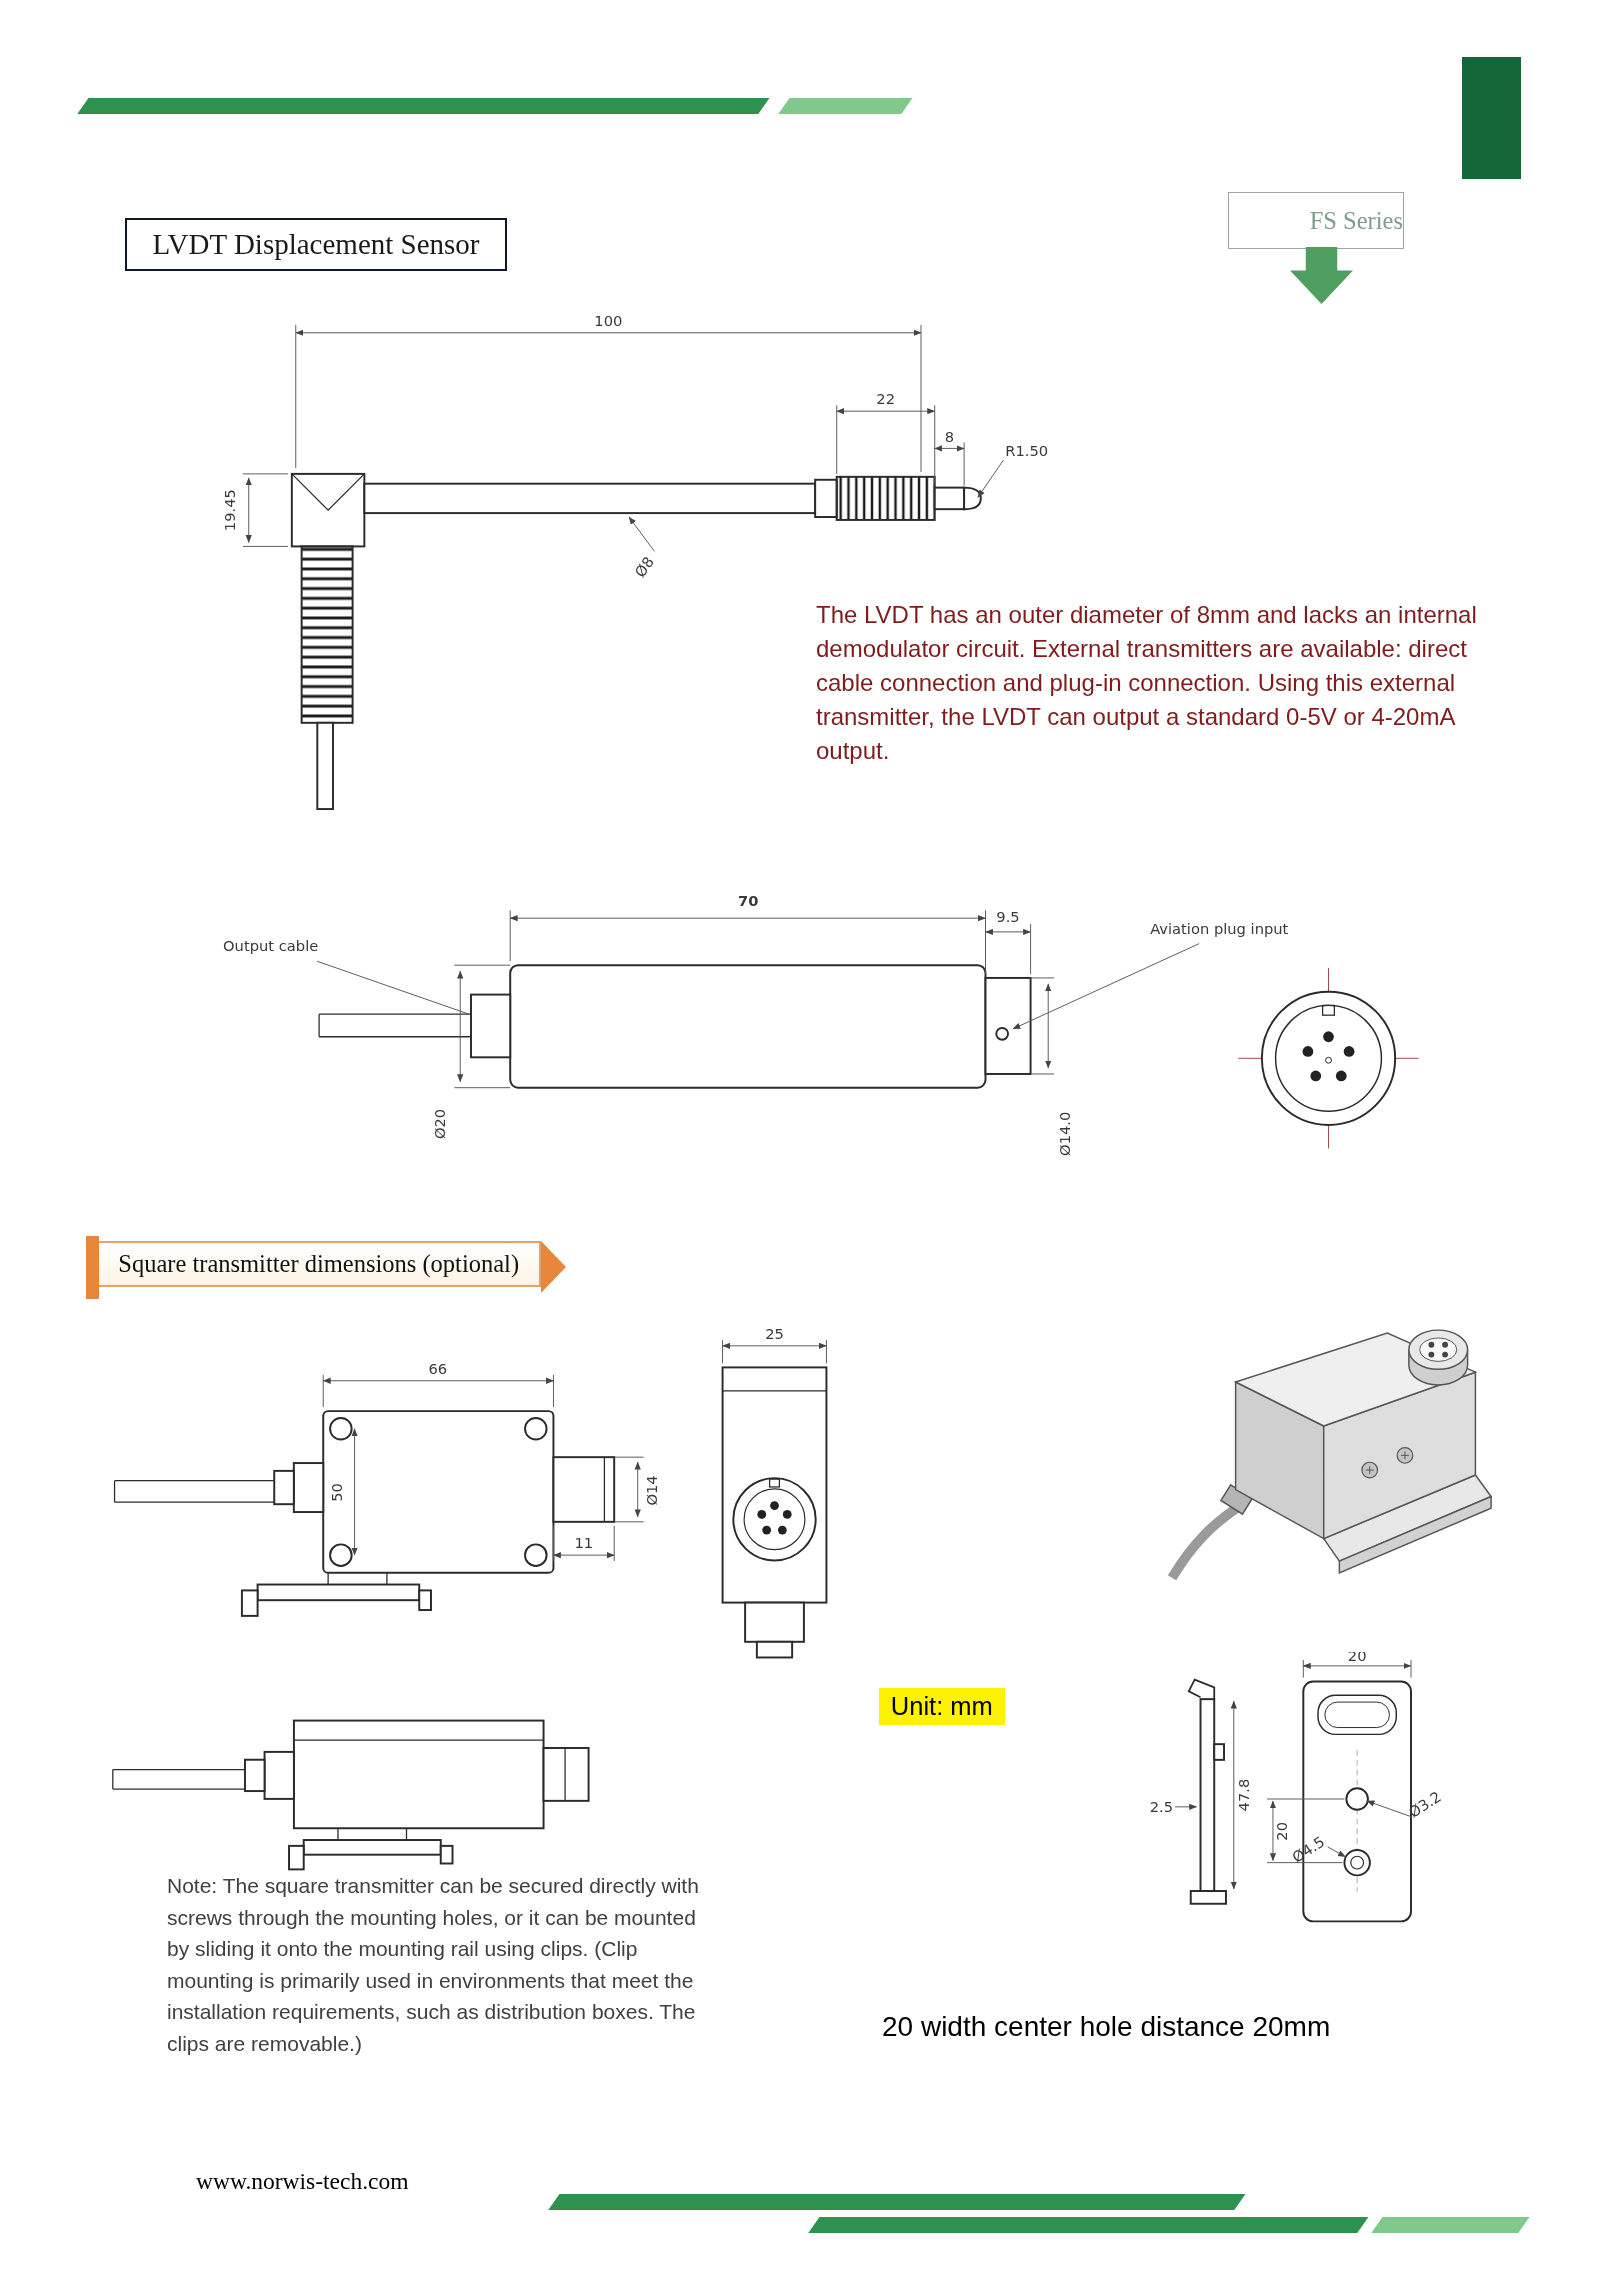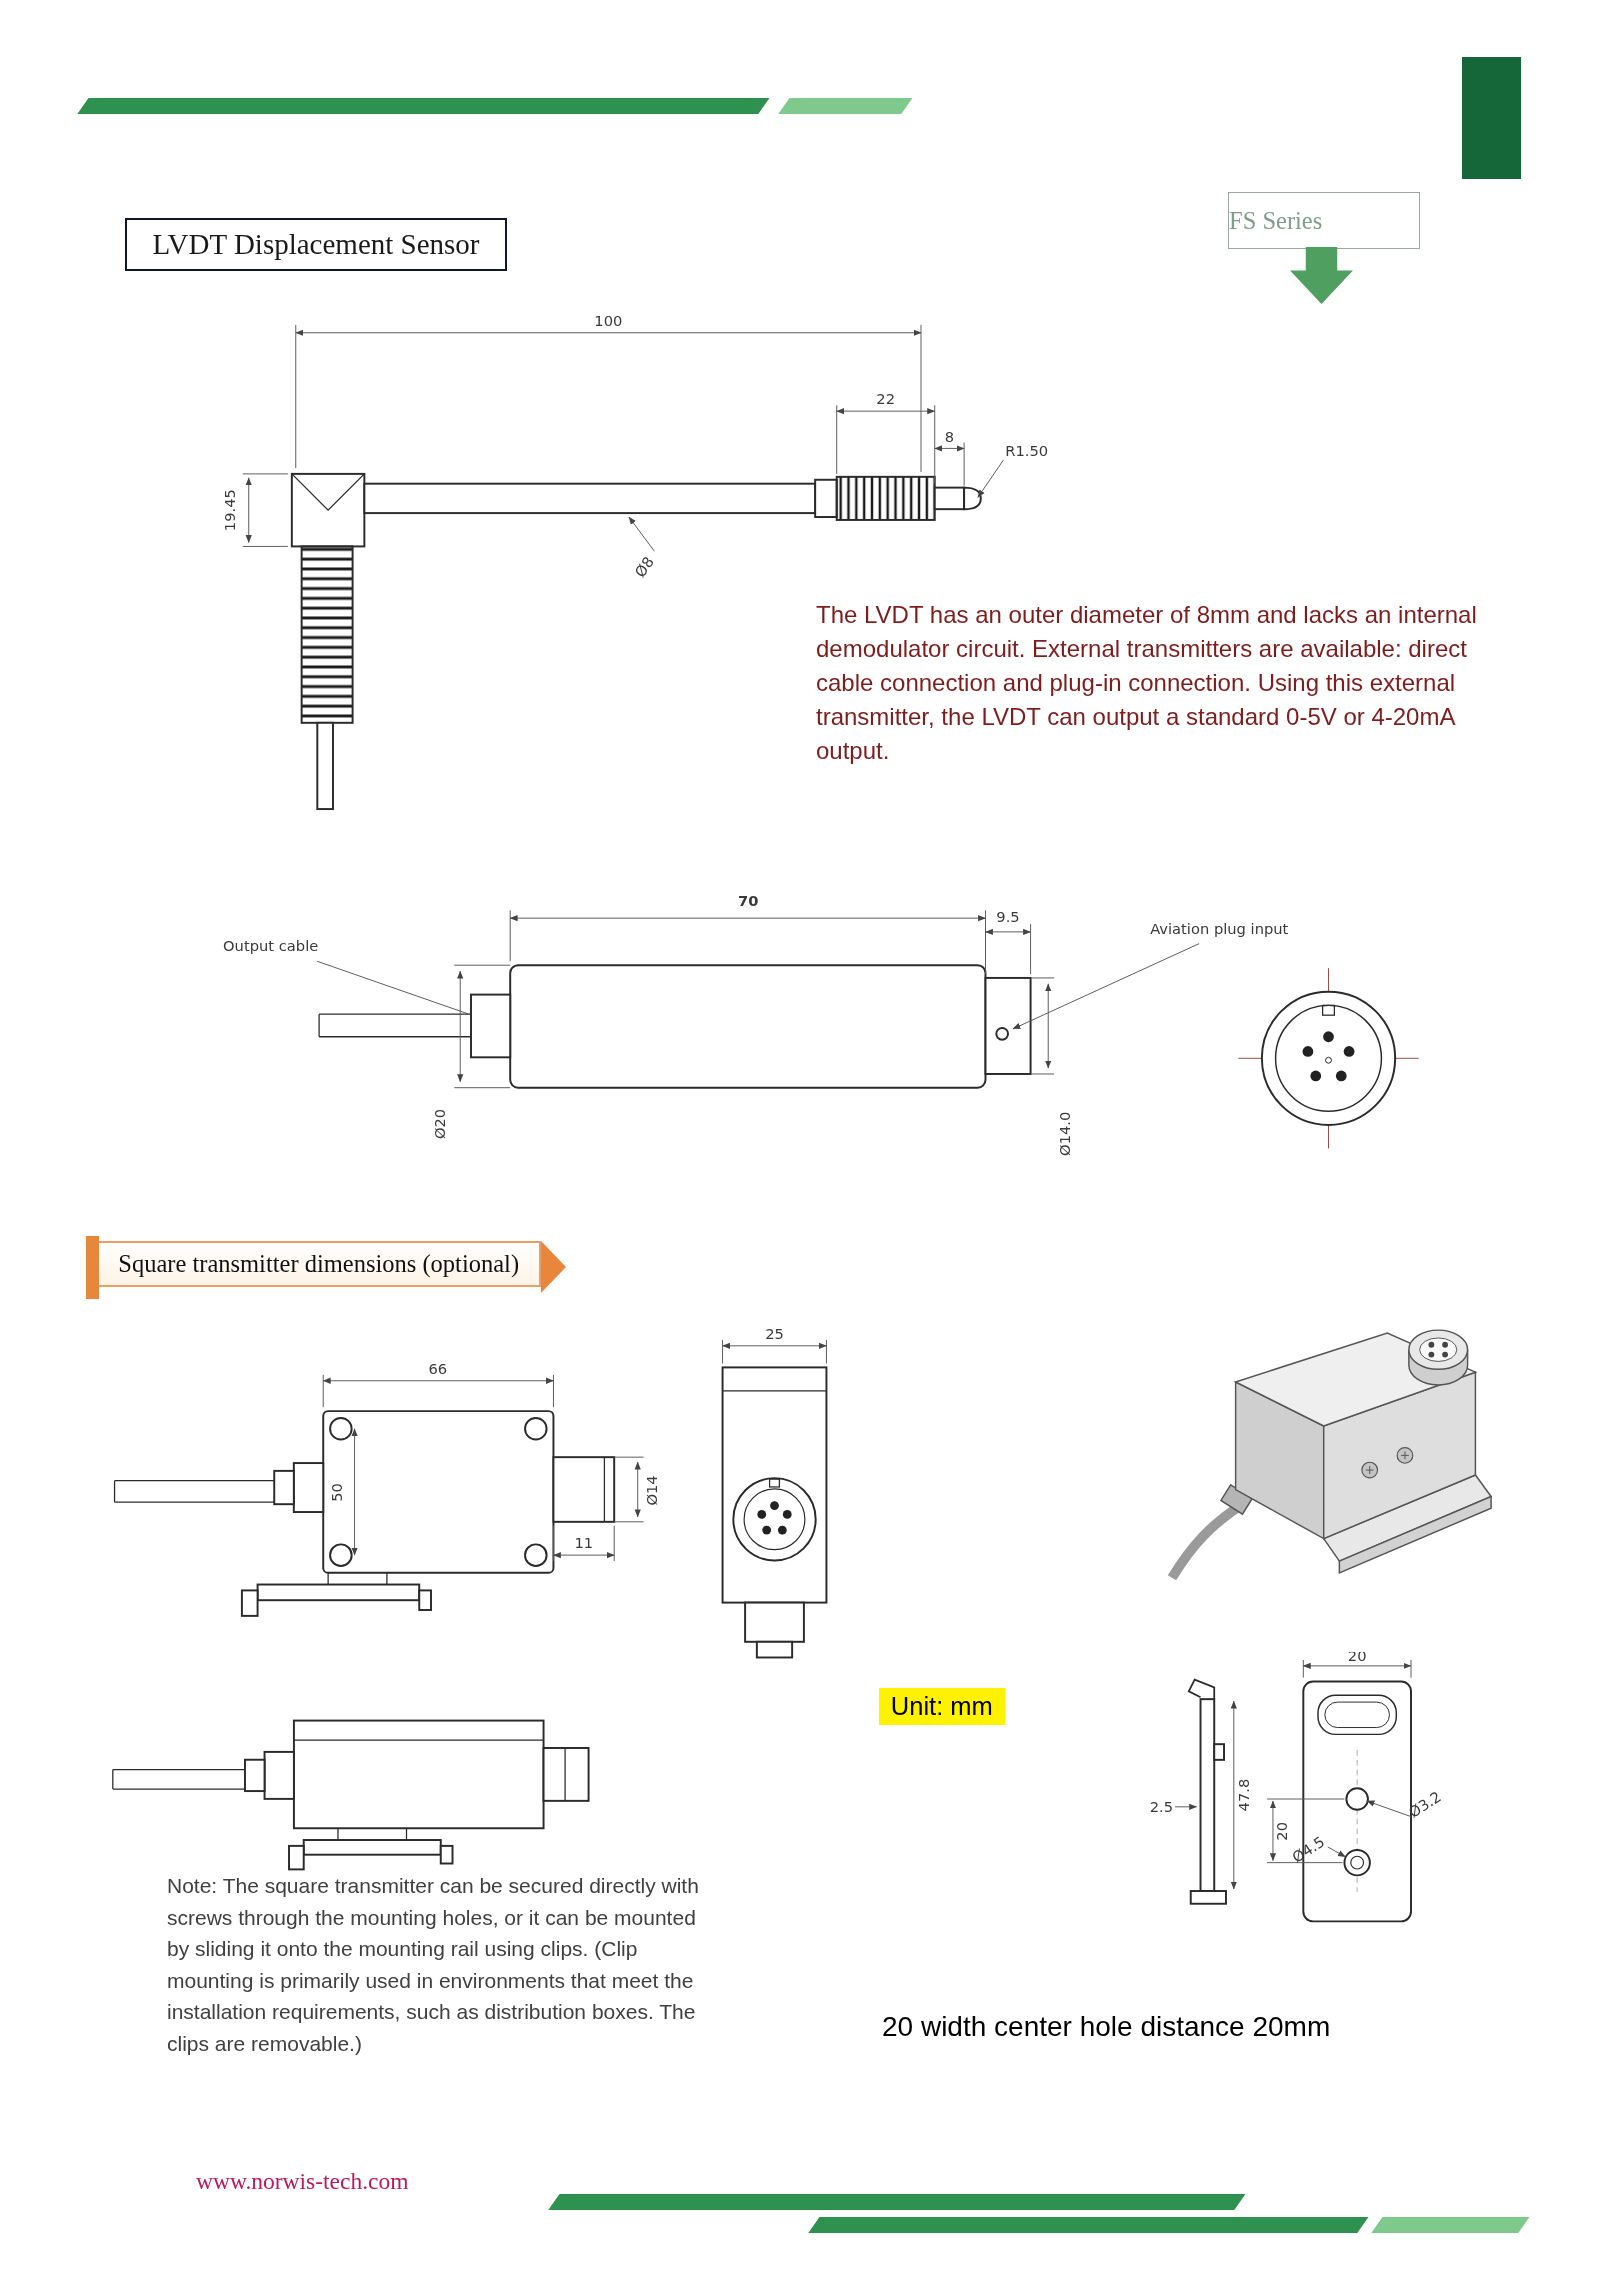--- a/index.html
+++ b/index.html
@@ -6,33 +6,33 @@
   body{background:#e9e9e9;font-family:"Liberation Sans",sans-serif}
   .page{position:relative;width:1620px;height:2292px;background:#ffffff;overflow:hidden;margin:0 auto}
   .abs{position:absolute}
   .serif{font-family:"Liberation Serif",serif}
   svg text{font-family:"DejaVu Sans",sans-serif;font-size:15px;fill:#3a3a3a}
   .obj{fill:#ffffff;stroke:#2b2b2b;stroke-width:2}
   .thin{fill:none;stroke:#2b2b2b;stroke-width:1.3}
   .dim{fill:none;stroke:#5a5a5a;stroke-width:1}
   .stripe{position:absolute;transform:skewX(-35deg)}
   .title-box{border:2px solid #0f172a;padding:7.8px 25.5px;font-size:29px;color:#1a1a1a}
-  .fs-box{border:1px solid #9aa89e;width:192px;height:57px;display:flex;align-items:center;justify-content:flex-start;
+  .fs-box{border:1px solid #9aa89e;width:176px;height:57px;display:flex;align-items:center;justify-content:flex-end;
           font-size:24.5px;color:#7f9c8c}
   .para{font-size:24px;line-height:1.42;color:#7f1d1d}
   .banner{display:flex;align-items:stretch;height:46px}
   .banner-bar{width:12.7px;background:#e8873c;margin-top:-4.9px;height:63px}
   .banner-main{display:flex;align-items:center;padding:0 19.6px;border:2px solid #e8a066;border-left:none;
                background:linear-gradient(180deg,#ffffff 0%,#fdf3e6 100%);font-size:24.5px;color:#111}
   .banner-arrow{width:0;height:0;border-top:26.5px solid transparent;border-bottom:26.5px solid transparent;
                 border-left:25.5px solid #e8873c}
   .unit{background:#fff200;color:#000;font-weight:normal;font-size:25.5px;padding:3.9px 11.8px}
   .note{font-size:21px;line-height:1.5;color:#404040}
   .caption{font-size:28px;color:#000}
-  .footer-url{font-family:"Liberation Serif",serif;font-size:23.5px;color:#be185d}
+  .footer-url{font-family:"Liberation Serif",serif;font-size:23.5px;color:#000000}
 </style>
 </head>
 <body>
 
 <div class="page">
 
   <svg width="0" height="0" style="position:absolute">
     <defs>
       <marker id="arr" viewBox="0 0 10 10" refX="9.5" refY="5" markerWidth="8" markerHeight="8" orient="auto-start-reverse">
         <path d="M0,1 L10,5 L0,9 z" fill="#444"></path>

